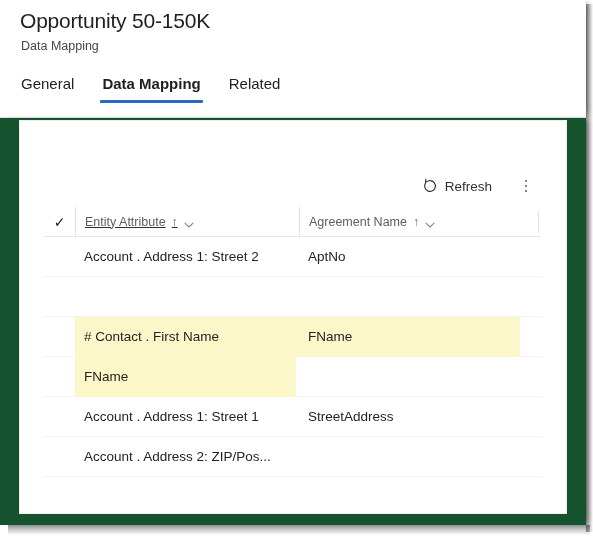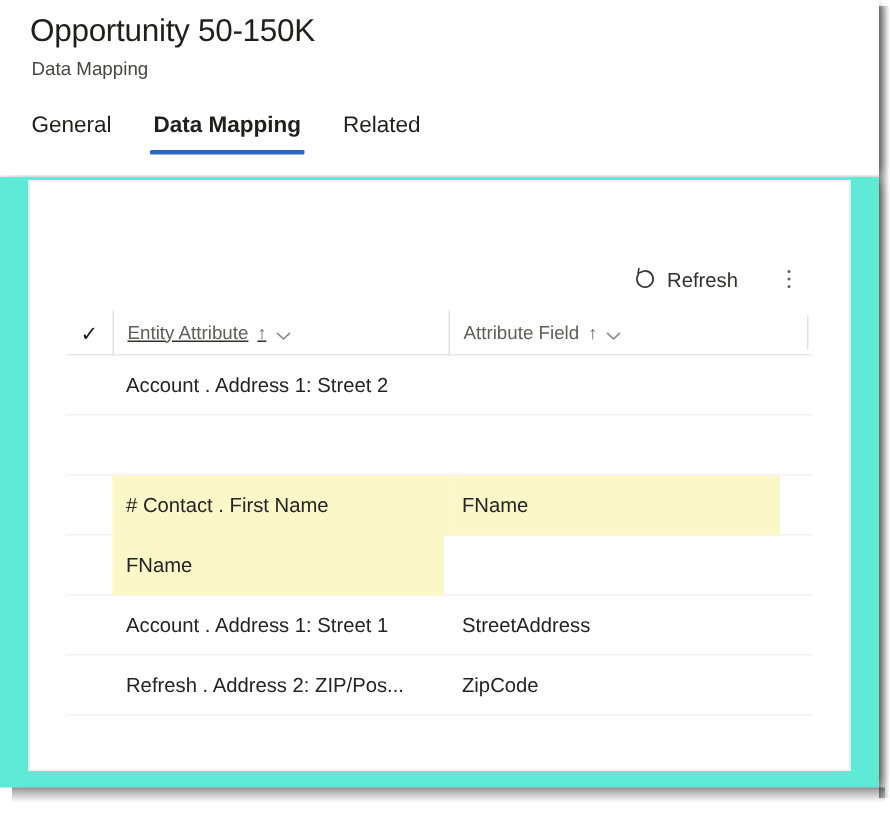--- a/index.html
+++ b/index.html
@@ -95,21 +95,21 @@
     border-radius: 1px;
   }
 
   
   .content-area {
     position: absolute;
     left: 0;
     top: 118px;
     width: 586px;
     height: 407px;
-    background: #5eead4;
+    background: #14532d;
     box-sizing: border-box;
     box-shadow: 4px 0 6px -3px rgba(0,0,0,0.45);
   }
   .panel {
     position: absolute;
     left: 19px;
     top: 2px;
     width: 548px;
     height: 394px;
     background: #ffffff;
@@ -332,38 +332,39 @@
               <span class="chev">
                 <svg viewBox="0 0 12 12" width="12" height="12">
                     <path d="M2 4.2 L6 8 L10 4.2" fill="none" stroke="#8a8886" stroke-width="1.1" stroke-linecap="round" stroke-linejoin="round"></path>
                   </svg>
               </span>
             </div>
           </div>
 
           <div class="col-field">
             <div class="hdr-cell">
-              <span class="hdr-label">Attribute Field</span>
+              <span class="hdr-label">Agreement Name</span>
               <span class="sort-asc">↑</span>
               <span class="chev">
                 <svg viewBox="0 0 12 12" width="12" height="12">
                     <path d="M2 4.2 L6 8 L10 4.2" fill="none" stroke="#8a8886" stroke-width="1.1" stroke-linecap="round" stroke-linejoin="round"></path>
                   </svg>
               </span>
             </div>
           </div>
 
           <div class="col-end">
             <div class="hdr-end-rule"></div>
           </div>
         </div>
 
         <div class="grid-row">
           <div class="col-check"></div>
           <div class="cell attr">Account . Address 1: Street 2</div>
+          <div class="cell field">AptNo</div>
         </div>
 
         <div class="grid-row">
           <div class="col-check"></div>
         </div>
 
         <div class="grid-row row-hl">
           <div class="col-check"></div>
           <div class="cell attr"># Contact . First Name</div>
           <div class="cell field">FName</div>
@@ -375,22 +376,21 @@
         </div>
 
         <div class="grid-row">
           <div class="col-check"></div>
           <div class="cell attr">Account . Address 1: Street 1</div>
           <div class="cell field">StreetAddress</div>
         </div>
 
         <div class="grid-row">
           <div class="col-check"></div>
-          <div class="cell attr">Refresh . Address 2: ZIP/Pos...</div>
-          <div class="cell field">ZipCode</div>
+          <div class="cell attr">Account . Address 2: ZIP/Pos...</div>
         </div>
 
       </div>
     </div>
   </div>
 
   <div class="page-shadow-right"></div>
   <div class="page-shadow-bottom"></div>
 </div>
 

